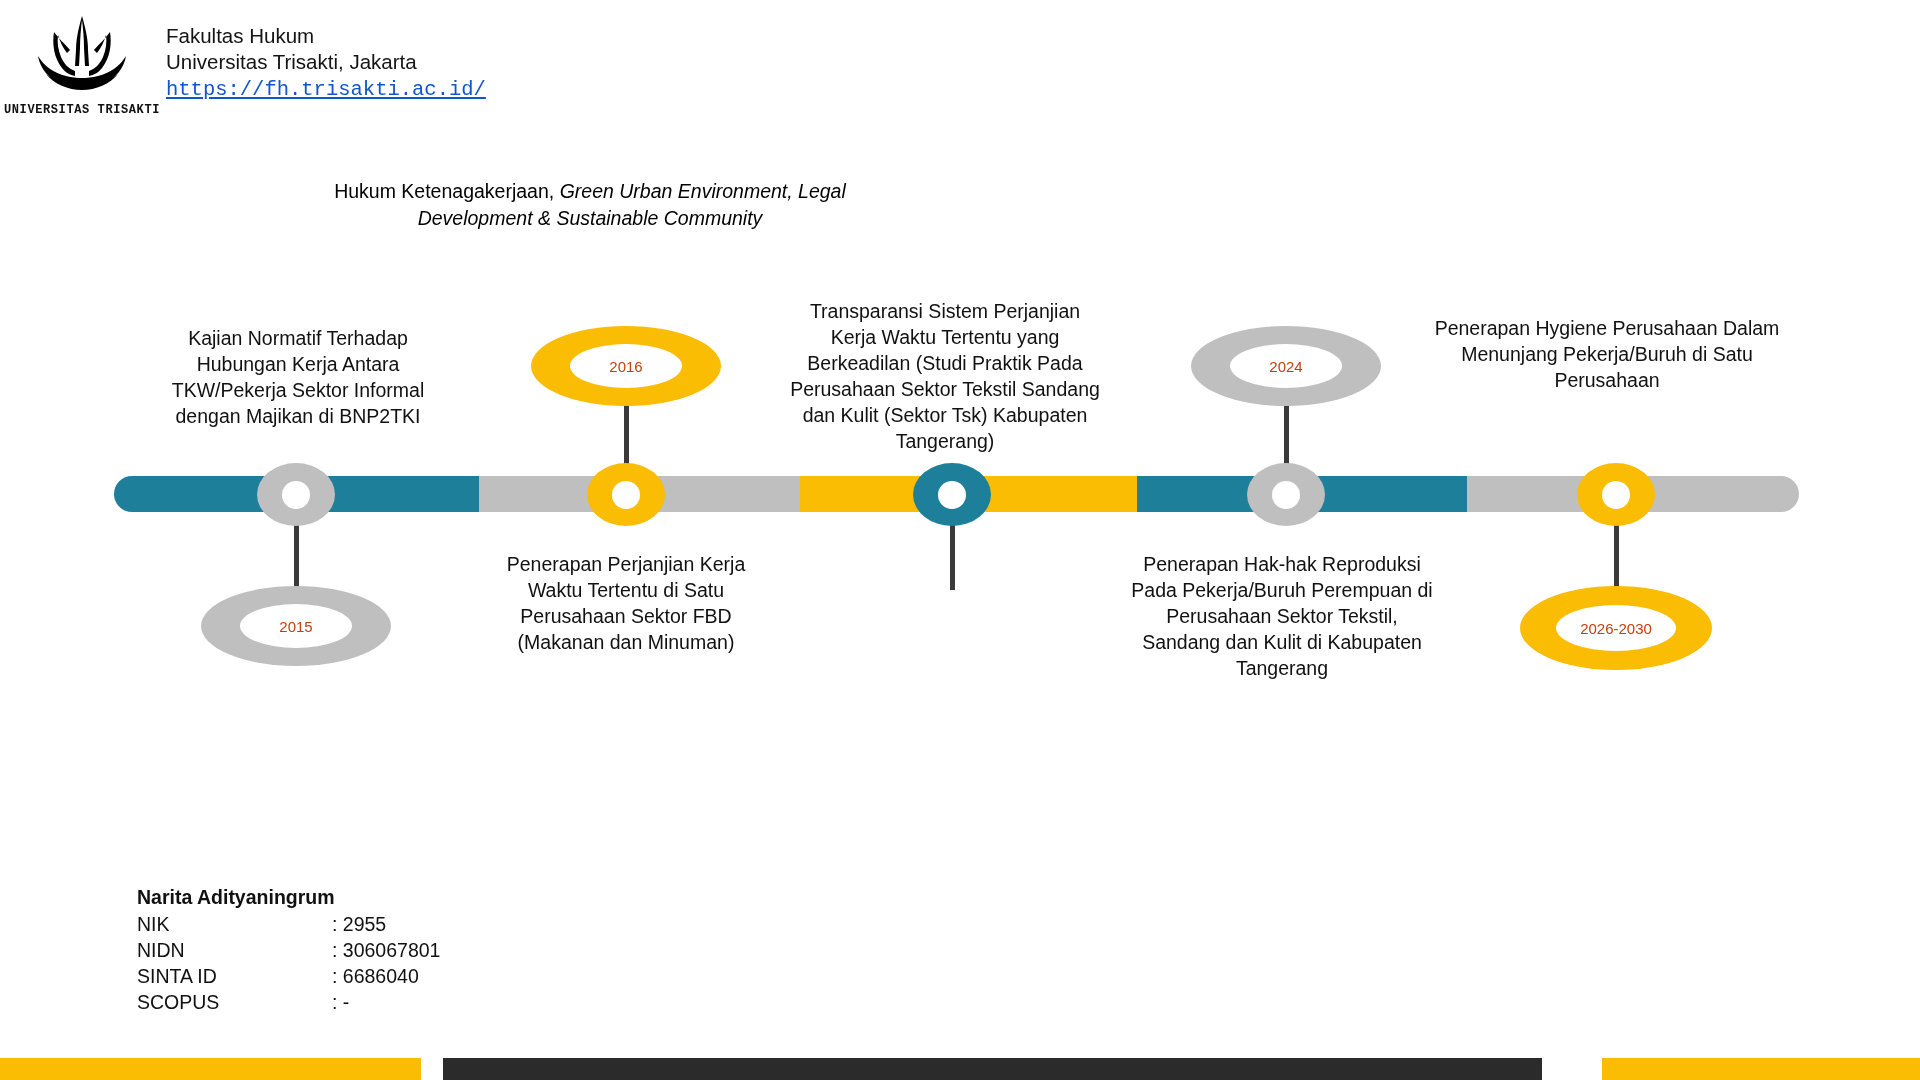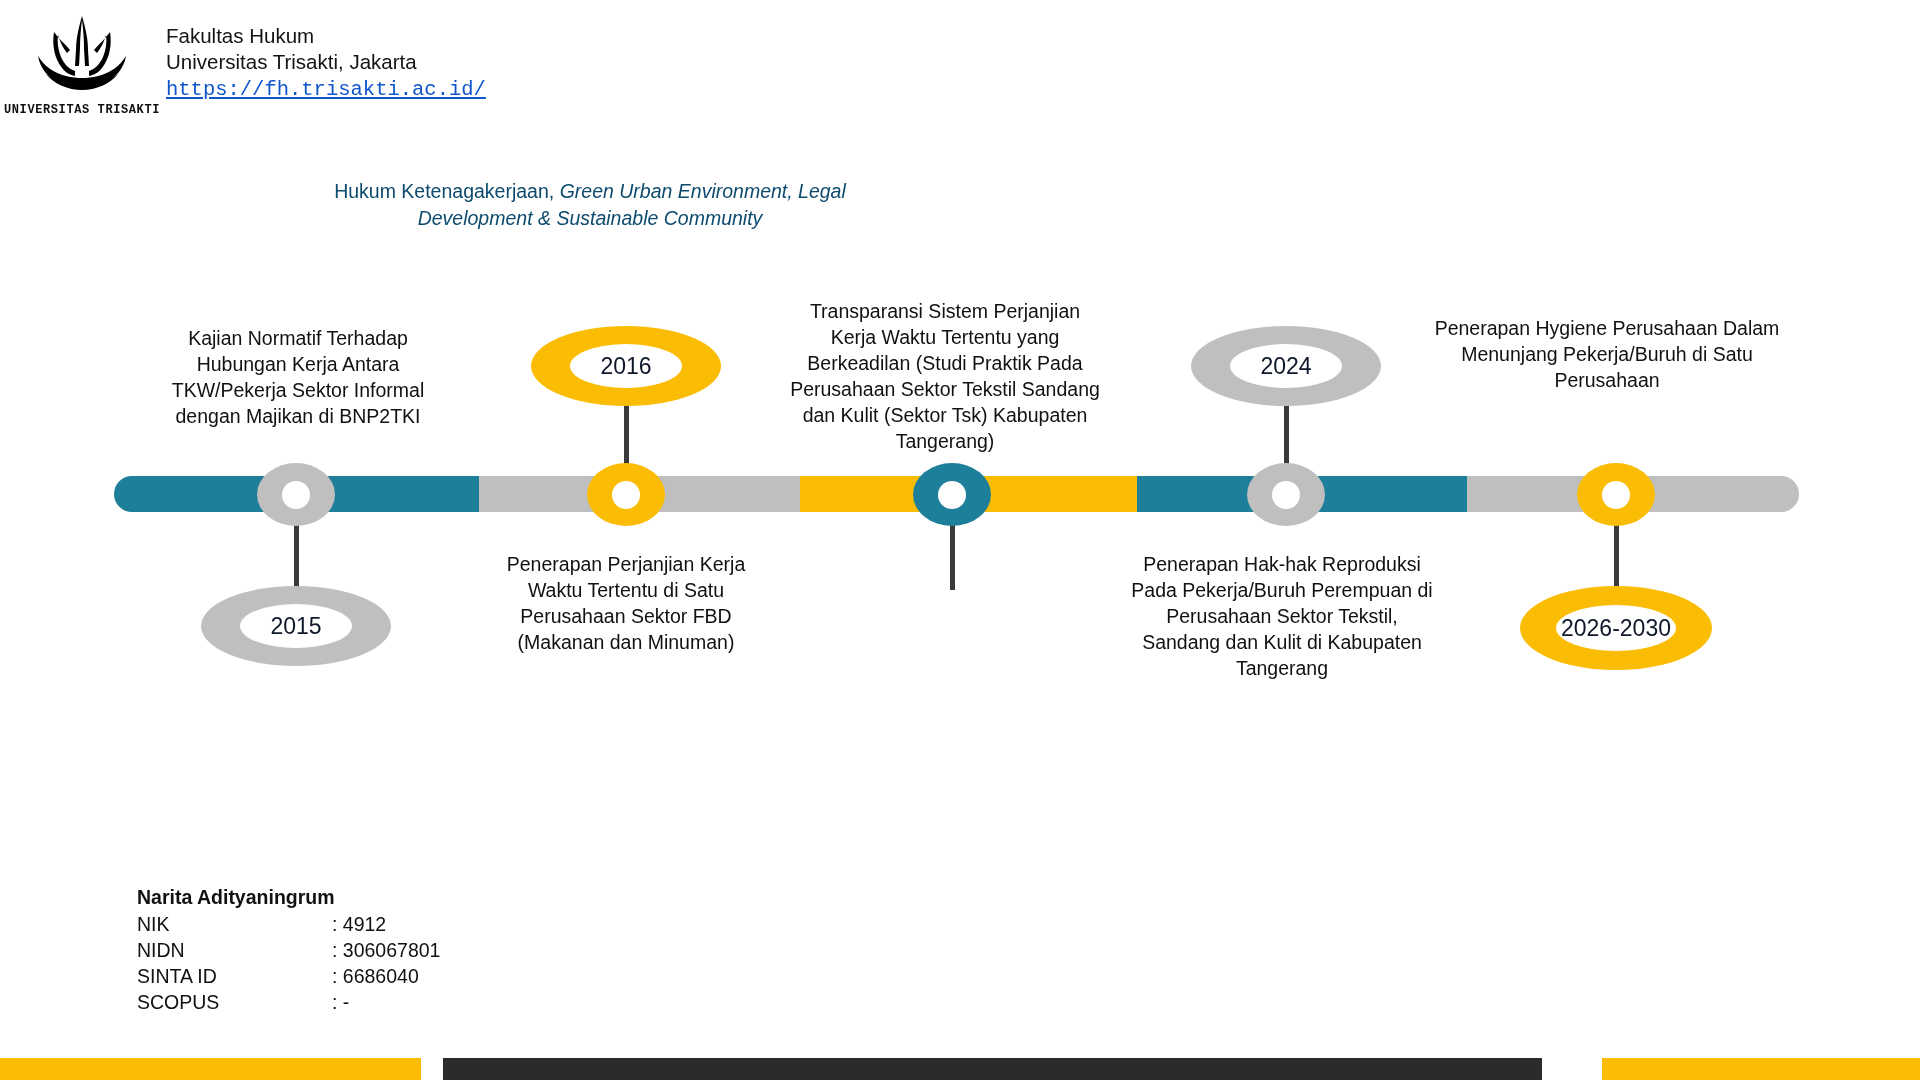--- a/index.html
+++ b/index.html
@@ -58,21 +58,21 @@
 
   
   .subtitle {
     position: absolute;
     left: 300px;
     top: 178px;
     width: 580px;
     text-align: center;
     font-size: 19.5px;
     line-height: 27px;
-    color: #0c4a6e;
+    color: #000000;
   }
   .subtitle em { font-style: italic; }
 
   
   .timeline {
     position: absolute;
     left: 0;
     top: 0;
     width: 1920px;
     height: 1080px;
@@ -114,22 +114,22 @@
     display: flex;
     align-items: center;
     justify-content: center;
   }
   .year-inner {
     background: #ffffff;
     border-radius: 50%;
     display: flex;
     align-items: center;
     justify-content: center;
-    font-size: 23px;
-    color: #0f172a;
+    font-size: 15px;
+    color: #c2410c;
   }
 
   .tl-label {
     position: absolute;
     text-align: center;
     font-size: 19.5px;
     line-height: 26px;
     color: #111111;
   }
 
@@ -225,21 +225,21 @@
     <div class="tl-label" style="left: 790px; top: 298px; width: 310px;">Transparansi Sistem Perjanjian Kerja Waktu Tertentu yang Berkeadilan (Studi Praktik Pada Perusahaan Sektor Tekstil Sandang dan Kulit (Sektor Tsk) Kabupaten Tangerang)</div>
     <div class="tl-label" style="left: 1127px; top: 551px; width: 310px;">Penerapan Hak-hak Reproduksi Pada Pekerja/Buruh Perempuan di Perusahaan Sektor Tekstil, Sandang dan Kulit di Kabupaten Tangerang</div>
     <div class="tl-label" style="left: 1432px; top: 315px; width: 350px;">Penerapan Hygiene Perusahaan Dalam Menunjang Pekerja/Buruh di Satu Perusahaan</div>
   </div>
 
 <div class="person">
   <div class="person-name">Narita Adityaningrum</div>
   <div id="person-rows">
       <div class="person-row">
         <div class="person-key">NIK</div>
-        <div class="person-val">: 4912</div>
+        <div class="person-val">: 2955</div>
       </div>
       <div class="person-row">
         <div class="person-key">NIDN</div>
         <div class="person-val">: 306067801</div>
       </div>
       <div class="person-row">
         <div class="person-key">SINTA ID</div>
         <div class="person-val">: 6686040</div>
       </div>
       <div class="person-row">

